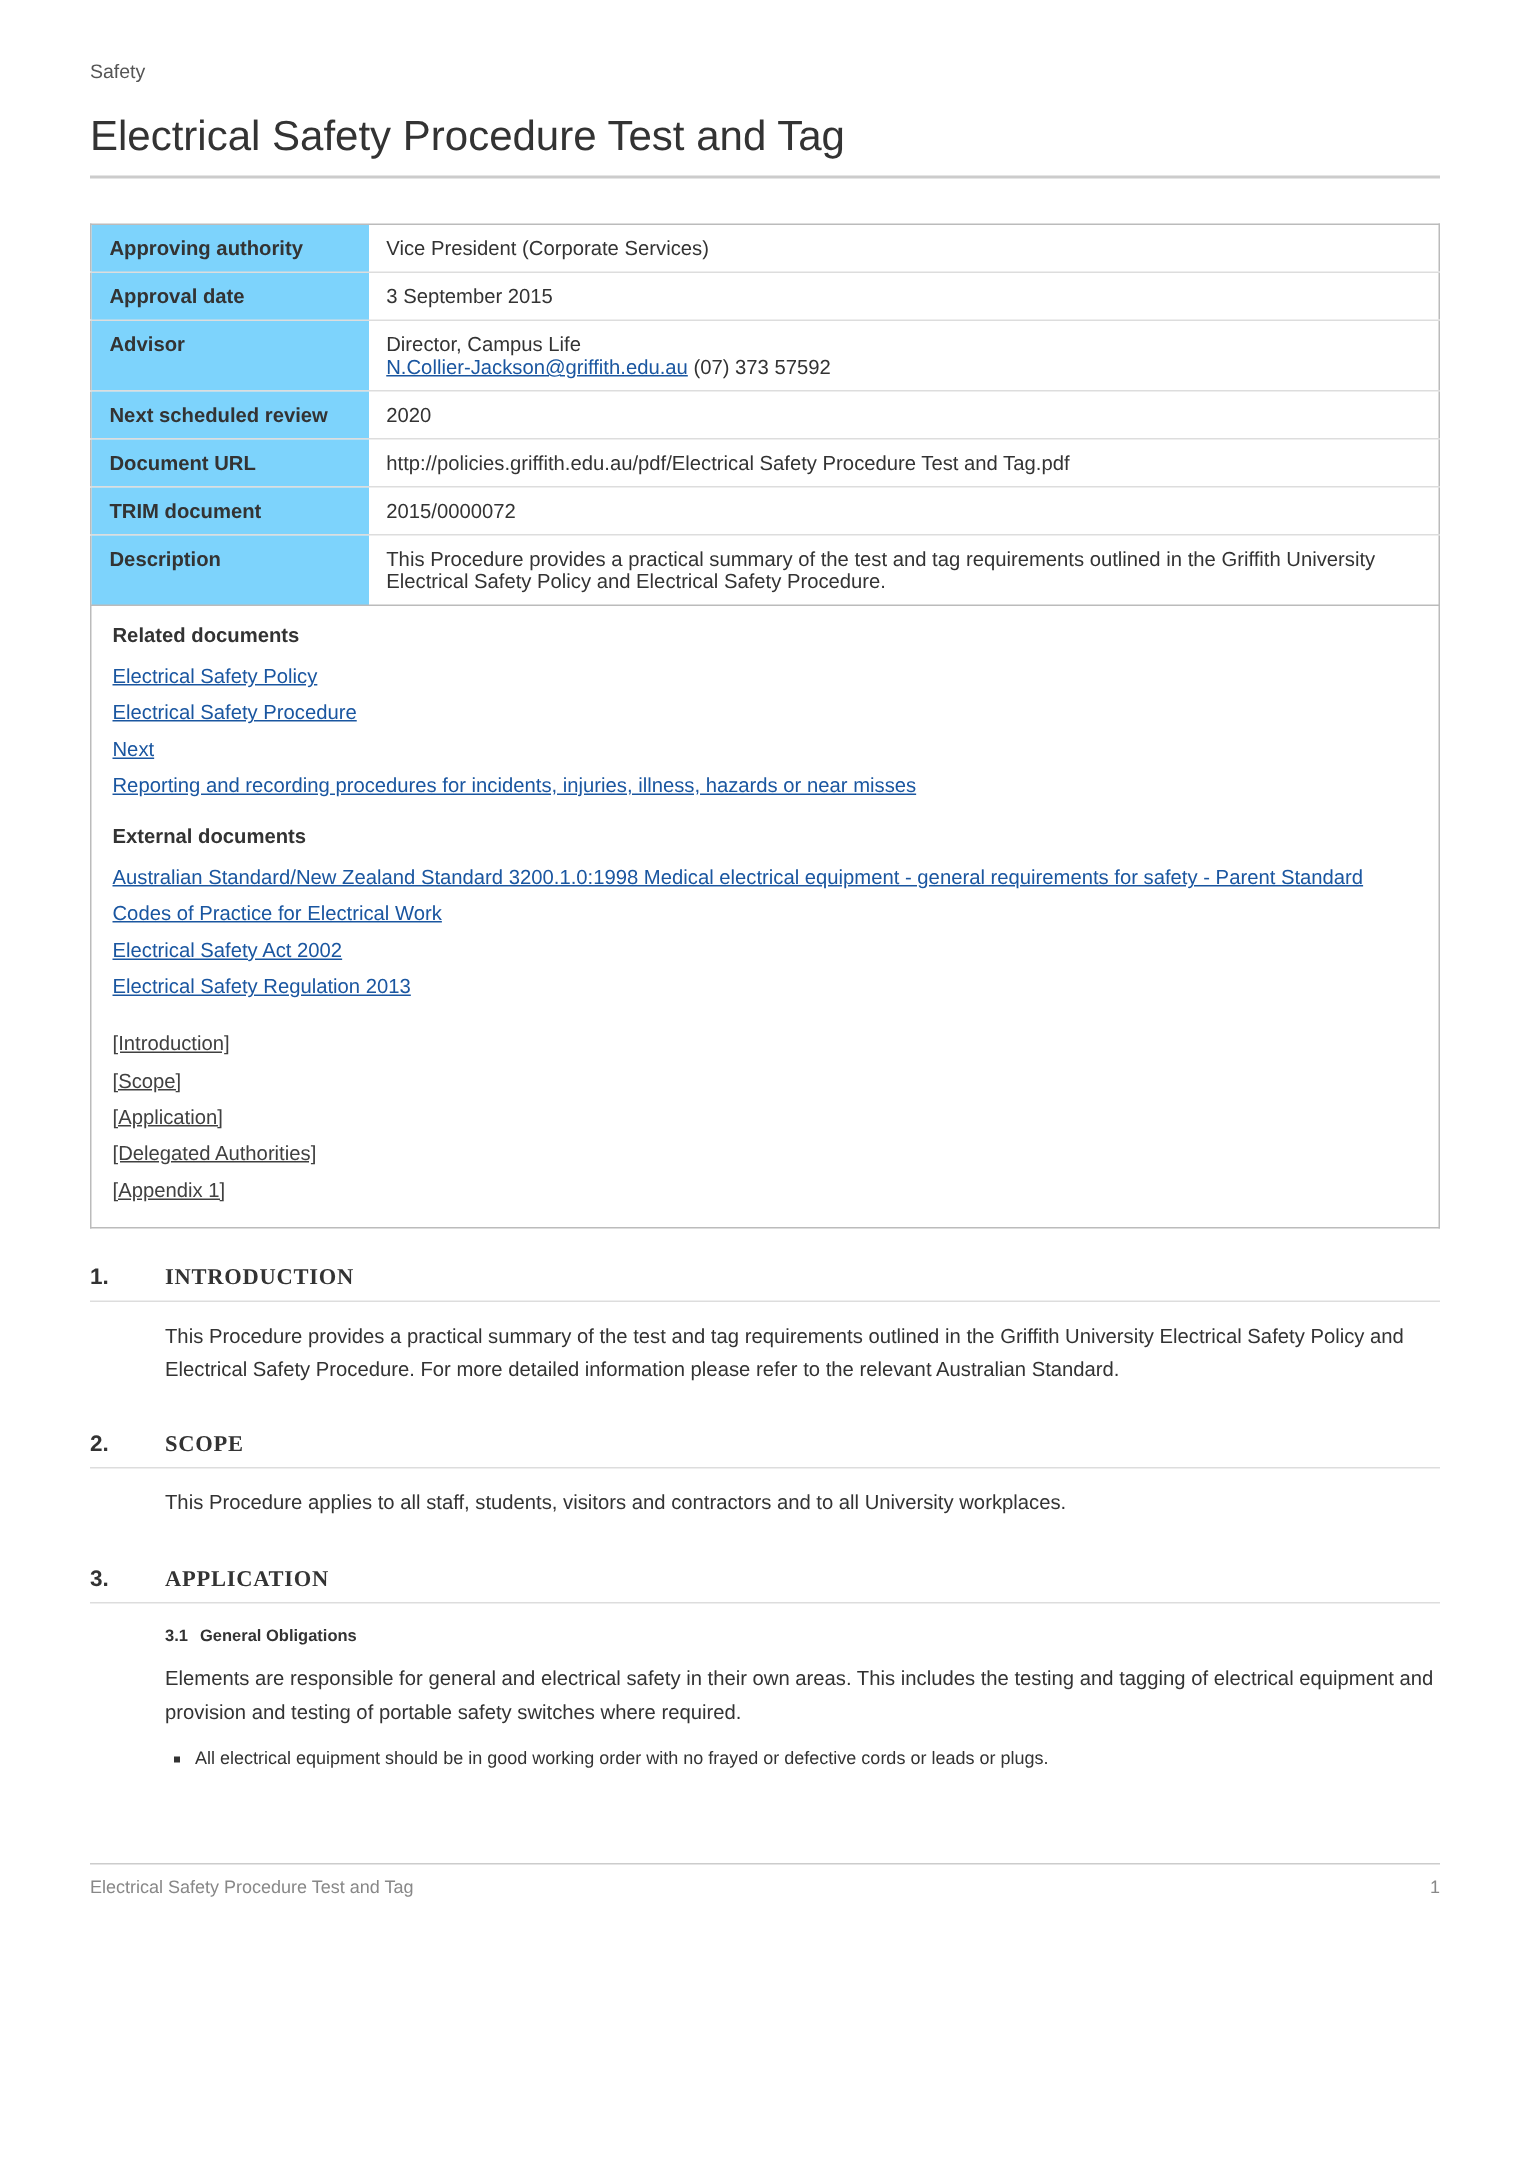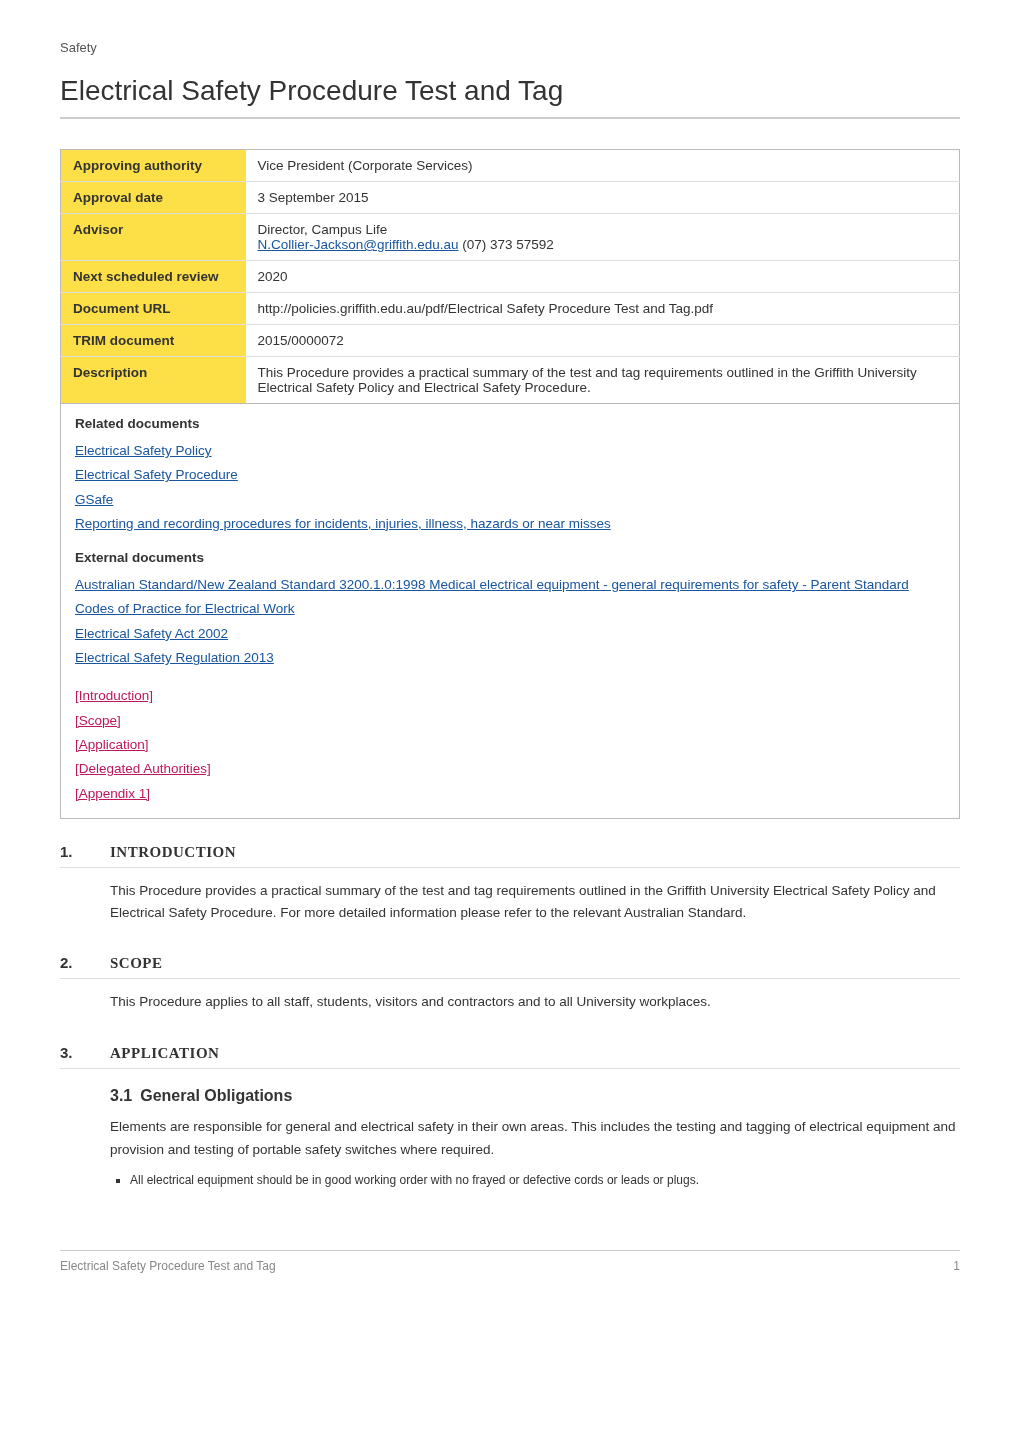--- a/index.html
+++ b/index.html
@@ -40,21 +40,21 @@
     }
     .info-table td {
       padding: 8px 12px;
       vertical-align: top;
       font-size: 13.5px;
     }
     .info-table td:first-child {
       font-weight: bold;
       white-space: nowrap;
       width: 185px;
-      background: #fde047;
+      background: #7dd3fc;
     }
     .related-docs-section {
       border: 1px solid #bbb;
       border-top: none;
       padding: 12px 14px;
     }
     .related-docs-section .section-header {
       font-weight: bold;
       font-size: 13.5px;
       margin-bottom: 8px;
@@ -67,21 +67,21 @@
       line-height: 1.8;
     }
     .external-docs-subsection {
       margin-top: 14px;
     }
     .nav-links {
       margin-top: 14px;
       font-size: 13.5px;
     }
     .nav-links a {
-      color: #be185d;
+      color: #404040;
       text-decoration: underline;
       margin-right: 4px;
     }
     .main-content {
       margin-top: 24px;
     }
     .section-block {
       margin-bottom: 30px;
     }
     .section-number-title {
@@ -104,21 +104,21 @@
       letter-spacing: 0.5px;
       font-family: Liberation Serif, serif;
     }
     .section-body {
       padding-left: 50px;
       font-size: 13.5px;
       line-height: 1.6;
       color: #333;
     }
     .subsection-title {
-      font-size: 16px;
+      font-size: 11px;
       font-weight: bold;
       margin-top: 14px;
       margin-bottom: 8px;
     }
     .subsection-number {
       margin-right: 8px;
     }
     .bullet-list {
       margin-left: 20px;
       margin-top: 8px;
@@ -186,21 +186,21 @@
         <td>This Procedure provides a practical summary of the test and tag requirements outlined in the Griffith University Electrical Safety Policy and Electrical Safety Procedure.</td>
       </tr>
     </tbody>
 </table>
 
 <div class="related-docs-section">
   <div class="section-header">Related documents</div>
   <div id="related-links">
       <a href="#">Electrical Safety Policy</a>
       <a href="#">Electrical Safety Procedure</a>
-      <a href="#">GSafe</a>
+      <a href="#">Next</a>
       <a href="#">Reporting and recording procedures for incidents, injuries, illness, hazards or near misses</a>
     </div>
 
   <div class="external-docs-subsection">
     <div class="section-header">External documents</div>
     <div id="external-links">
         <a href="#">Australian Standard/New Zealand Standard 3200.1.0:1998 Medical electrical equipment - general requirements for safety - Parent Standard</a>
         <a href="#">Codes of Practice for Electrical Work</a>
         <a href="#">Electrical Safety Act 2002 </a>
         <a href="#">Electrical Safety Regulation 2013</a>

